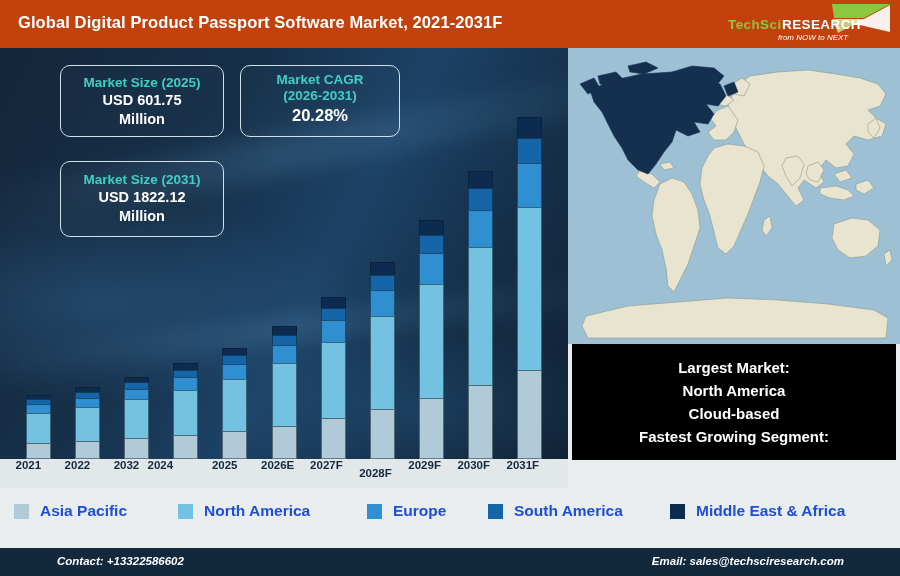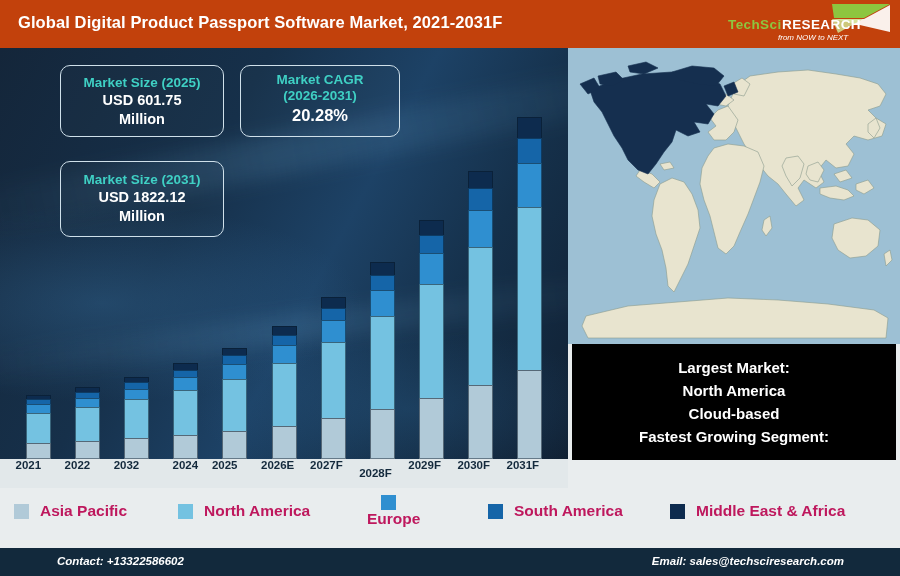--- a/index.html
+++ b/index.html
@@ -147,21 +147,21 @@
     position: absolute; left: 0; top: 488px;
     width: 900px; height: 46px;
     display: flex; align-items: center;
     z-index: 5;
   }
   .legend-item { display: flex; align-items: center; }
   .legend-swatch {
     width: 15px; height: 15px; margin-right: 11px; flex: none;
   }
   .legend-label {
-    font-size: 15.5px; font-weight: bold; color: #be185d;
+    font-size: 15.5px; font-weight: bold; color: #1d4ed8;
     white-space: nowrap;
   }
 
   
   #footer {
     position: absolute; left: 0; top: 548px;
     width: 900px; height: 36px;
     background: #12293c;
   }
   .footer-text {
@@ -286,21 +286,21 @@
           <div class="seg" style="height: 25.5929px; background: rgb(21, 101, 168);"></div>
           <div class="seg" style="height: 44.0133px; background: rgb(47, 143, 208);"></div>
           <div class="seg" style="height: 163.012px; background: rgb(116, 194, 225);"></div>
           <div class="seg" style="height: 88.8418px; background: rgb(177, 202, 216);"></div>
         </div>
       </div>
     <div id="axis">
         <div class="tick" style="left: 26px;">2021</div>
         <div class="tick" style="left: 75.1px;">2022</div>
         <div class="tick" style="left: 124.2px;">2032</div>
-        <div class="tick" style="left: 183px;">2024</div>
+        <div class="tick" style="left: 158px;">2024</div>
         <div class="tick" style="left: 222.4px;">2025</div>
         <div class="tick" style="left: 271.5px;">2026E</div>
         <div class="tick" style="left: 320.6px;">2027F</div>
         <div class="tick" style="left: 369.7px; margin-top: 8px;">2028F</div>
         <div class="tick" style="left: 418.8px;">2029F</div>
         <div class="tick" style="left: 467.9px;">2030F</div>
         <div class="tick" style="left: 517px;">2031F</div>
       </div>
   </div>
 
@@ -364,21 +364,21 @@
 
   <div id="legend">
       <div class="legend-item" style="position: absolute; left: 14px;">
         <span class="legend-swatch" style="background: rgb(177, 202, 216);"></span>
         <span class="legend-label">Asia Pacific</span>
       </div>
       <div class="legend-item" style="position: absolute; left: 178px;">
         <span class="legend-swatch" style="background: rgb(116, 194, 225);"></span>
         <span class="legend-label">North America</span>
       </div>
-      <div class="legend-item" style="position: absolute; left: 367px; flex-direction: column;">
+      <div class="legend-item" style="position: absolute; left: 367px;">
         <span class="legend-swatch" style="background: rgb(47, 143, 208);"></span>
         <span class="legend-label">Europe</span>
       </div>
       <div class="legend-item" style="position: absolute; left: 670px;">
         <span class="legend-swatch" style="background: rgb(13, 43, 78);"></span>
         <span class="legend-label">Middle East &amp; Africa</span>
       </div>
       <div class="legend-item" style="position: absolute; left: 488px;">
         <span class="legend-swatch" style="background: rgb(21, 101, 168);"></span>
         <span class="legend-label">South America</span>

